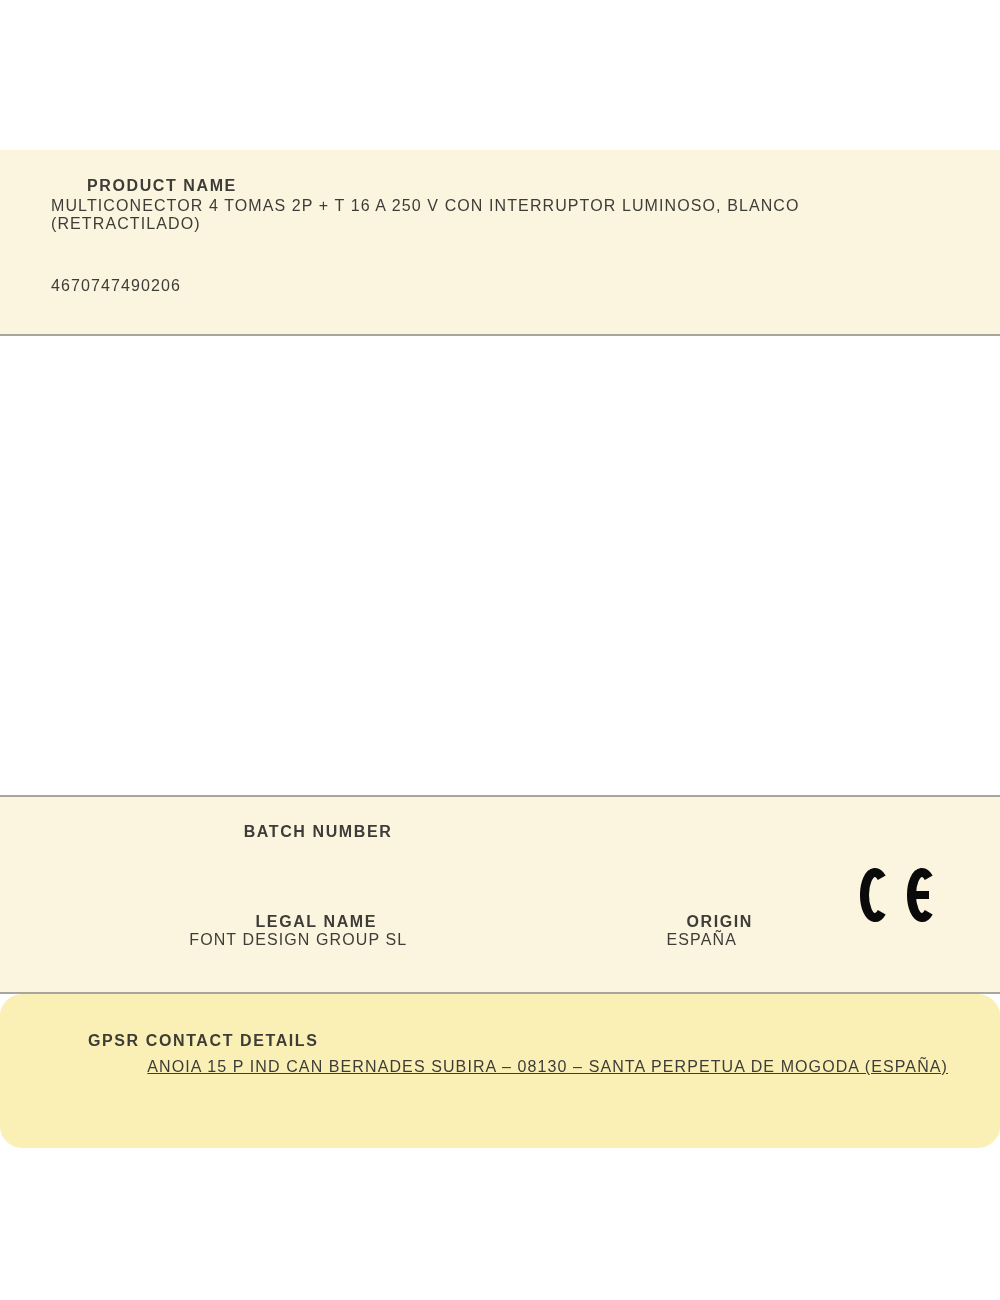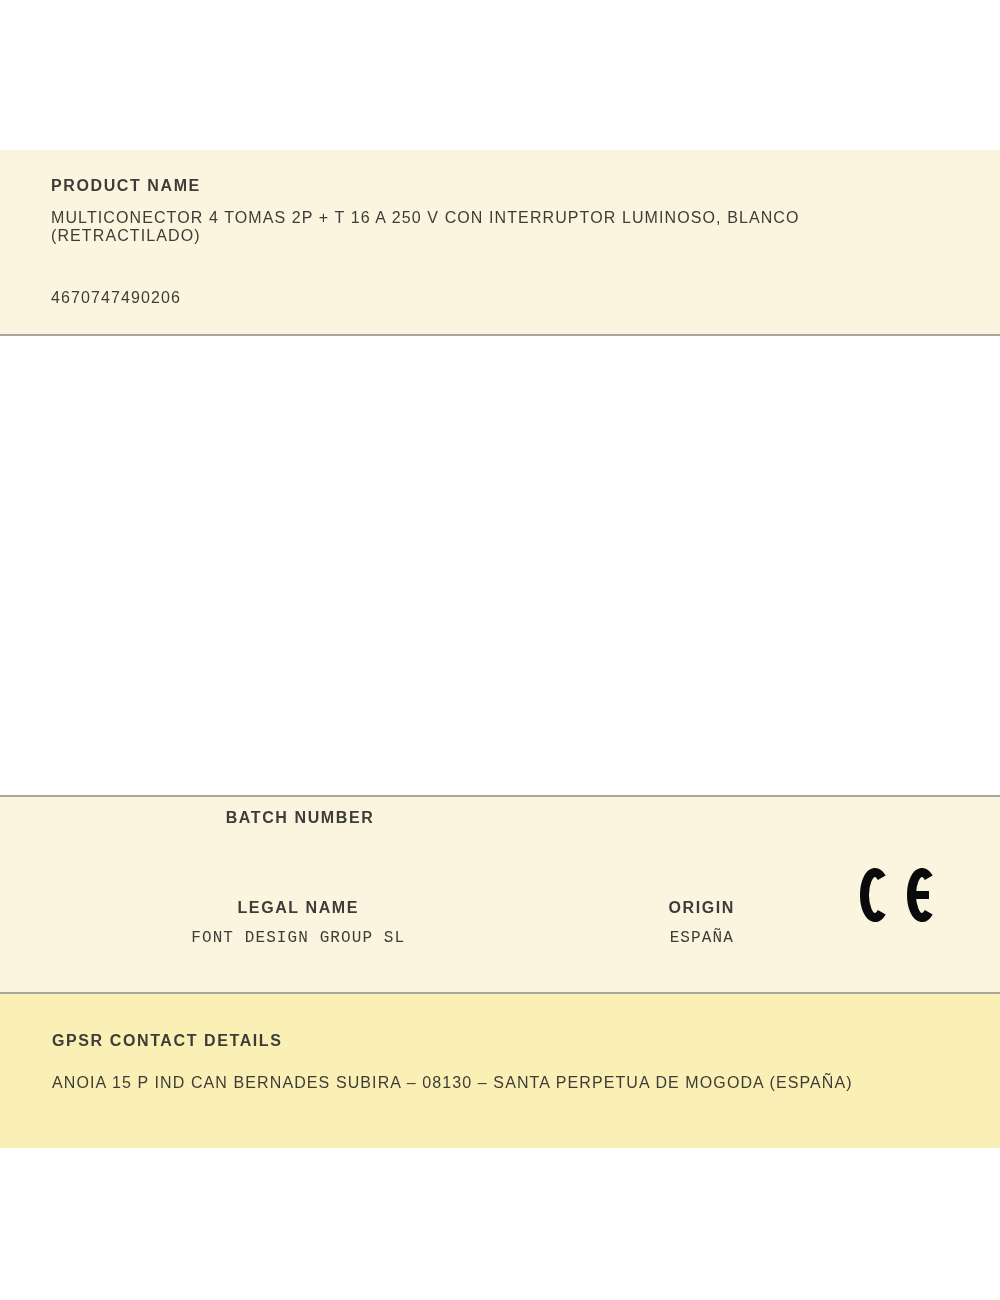--- a/index.html
+++ b/index.html
@@ -23,54 +23,53 @@
     height: 186px;
     background: var(--band-cream, #fbf5e0);
     border-bottom: 2px solid var(--divider, #a8a69c);
     padding: 27px 51px 0 51px;
   }
   .label {
     font-size: 16px;
     font-weight: bold;
     letter-spacing: 1.6px;
     line-height: 18px;
+    margin-left: 36px;
   }
   .value {
     font-size: 16px;
     font-weight: normal;
     letter-spacing: 1.1px;
     line-height: 18px;
   }
   .band--product .value {
-    margin-top: 14px;
+    margin-top: 2px;
   }
   .field--ean {
     margin-top: 44px;
   }
   .band--batch {
     margin-top: 459px;
     height: 199px;
     background: var(--band-cream, #fbf5e0);
     border-top: 2px solid var(--divider, #a8a69c);
     border-bottom: 2px solid var(--divider, #a8a69c);
-    padding: 12px 100px 0 100px;
+    padding: 26px 100px 0 100px;
     position: relative;
   }
   .grid-row {
     display: grid;
     grid-template-columns: 1fr 1fr;
     text-align: center;
   }
   .grid-row--second {
     margin-top: 72px;
     gap: 7px;
   }
   .grid-row .value {
-    margin-top: 12px;
-    font-family: Liberation Mono, monospace;
   }
   .ce-mark {
     position: absolute;
     top: 68px;
     right: 60px;
     width: 80px;
     height: 60px;
   }
   .ce-mark svg {
     display: block;
@@ -78,23 +77,26 @@
     height: 60px;
   }
   .ce-stroke {
     stroke: var(--ce-mark, #0a0a0a);
     fill: none;
   }
   .band--gpsr {
     height: 154px;
     background: var(--band-yellow, #faf0b6);
     padding: 38px 52px 0 52px;
+    border-radius: 22px;
   }
   .gpsr-value {
-    margin-top: 24px;
+    text-align: right;
+    margin-top: 8px;
+    text-decoration: underline;
   }
 </style>
 </head>
 <body>
 
 <div>
 
   <section class="band band--product">
     <div class="field">
       <div class="label">PRODUCT NAME</div>

